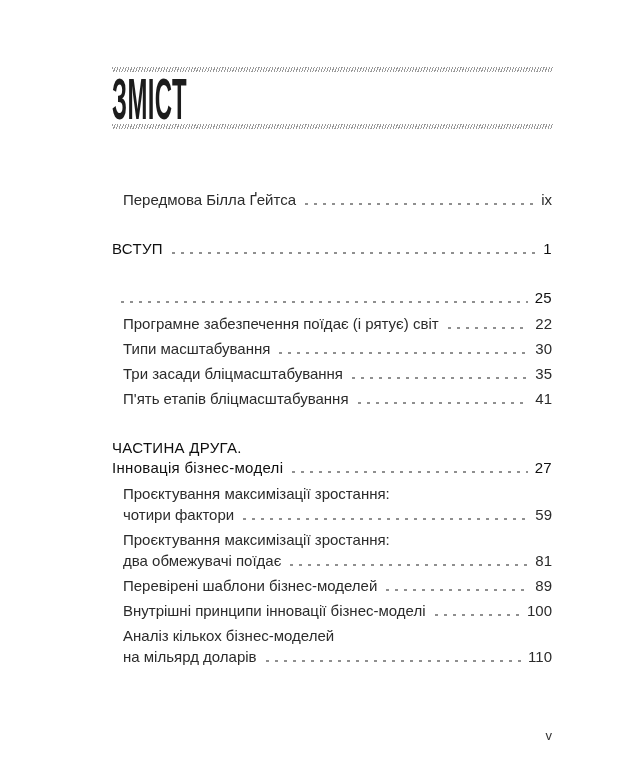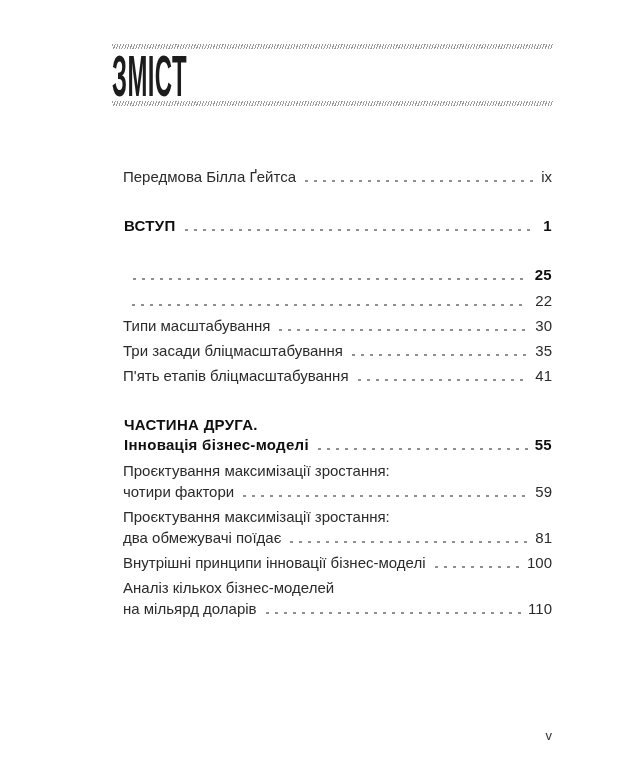--- a/index.html
+++ b/index.html
@@ -5,21 +5,21 @@
   * { margin: 0; padding: 0; box-sizing: border-box; }
   html, body { background: #ffffff; }
   body {
     width: 632px; height: 764px;
     font-family: "Liberation Sans", "DejaVu Sans", sans-serif;
     position: relative;
     overflow: hidden;
   }
   .page {
     position: absolute; inset: 0;
-    padding: 44px 80px 0 112px;
+    padding: 67px 80px 0 112px;
   }
   
   .hatch {
     height: 5px; width: 441px;
     background-image: repeating-linear-gradient(
       110deg,
       #9a9a9a 0, #9a9a9a 1px,
       transparent 1px, transparent 2.6px
     );
   }
@@ -35,23 +35,23 @@
     color: #1c1c1c;
     transform: scaleX(0.42);
     transform-origin: left center;
   }
   
   .toc { margin-top: 60px; width: 440px; }
   .entry { font-size: 15px; color: #2b2b2b; margin-bottom: 4px; }
   .entry .line { display: flex; align-items: baseline; line-height: 21px; }
   .entry.item { padding-left: 11px; }
   .entry.section {
-    font-weight: 700; color: #0f0f0f;
+    font-weight: 400; color: #0f0f0f;
     letter-spacing: 0.3px;
-    margin-top: 29px; margin-bottom: 5px; margin-left: 12px;
+    margin-top: 29px; margin-bottom: 5px;
   }
   .entry.section .line { line-height: 20px; }
   .entry.section + .entry.section { } 
   .label { white-space: nowrap; }
   .dots {
     flex: 1 1 auto; min-width: 18px;
     align-self: flex-end;
     height: 4px; margin: 0 7px 4px 9px;
     background-image: radial-gradient(circle at 1.5px 2px, #8f8f8f 1.15px, transparent 1.5px);
     background-size: 9px 4px;
@@ -91,20 +91,21 @@
         </div>
       </div>
       <div class="entry section">
         <div class="line">
           <span class="dots"></span>
           <span class="num">25</span>
         </div>
       </div>
       <div class="entry item">
         <div class="line">
+          <span class="label">Програмне забезпечення поїдає (і рятує) світ</span>
           <span class="dots"></span>
           <span class="num">22</span>
         </div>
       </div>
       <div class="entry item">
         <div class="line">
           <span class="label">Типи масштабування</span>
           <span class="dots"></span>
           <span class="num">30</span>
         </div>
@@ -123,41 +124,48 @@
           <span class="num">41</span>
         </div>
       </div>
       <div class="entry section">
         <div class="line">
           <span class="label">ЧАСТИНА ДРУГА.</span>
         </div>
         <div class="line">
           <span class="label">Інновація бізнес-моделі</span>
           <span class="dots"></span>
-          <span class="num">55</span>
+          <span class="num">27</span>
         </div>
       </div>
       <div class="entry item">
         <div class="line">
           <span class="label">Проєктування максимізації зростання:</span>
         </div>
         <div class="line">
           <span class="label">чотири фактори</span>
           <span class="dots"></span>
           <span class="num">59</span>
         </div>
       </div>
       <div class="entry item">
         <div class="line">
           <span class="label">Проєктування максимізації зростання:</span>
         </div>
         <div class="line">
           <span class="label">два обмежувачі поїдає</span>
           <span class="dots"></span>
           <span class="num">81</span>
+        </div>
+      </div>
+      <div class="entry item">
+        <div class="line">
+          <span class="label">Перевірені шаблони бізнес-моделей</span>
+          <span class="dots"></span>
+          <span class="num">89</span>
         </div>
       </div>
       <div class="entry item">
         <div class="line">
           <span class="label">Внутрішні принципи інновації бізнес-моделі</span>
           <span class="dots"></span>
           <span class="num">100</span>
         </div>
       </div>
       <div class="entry item">

